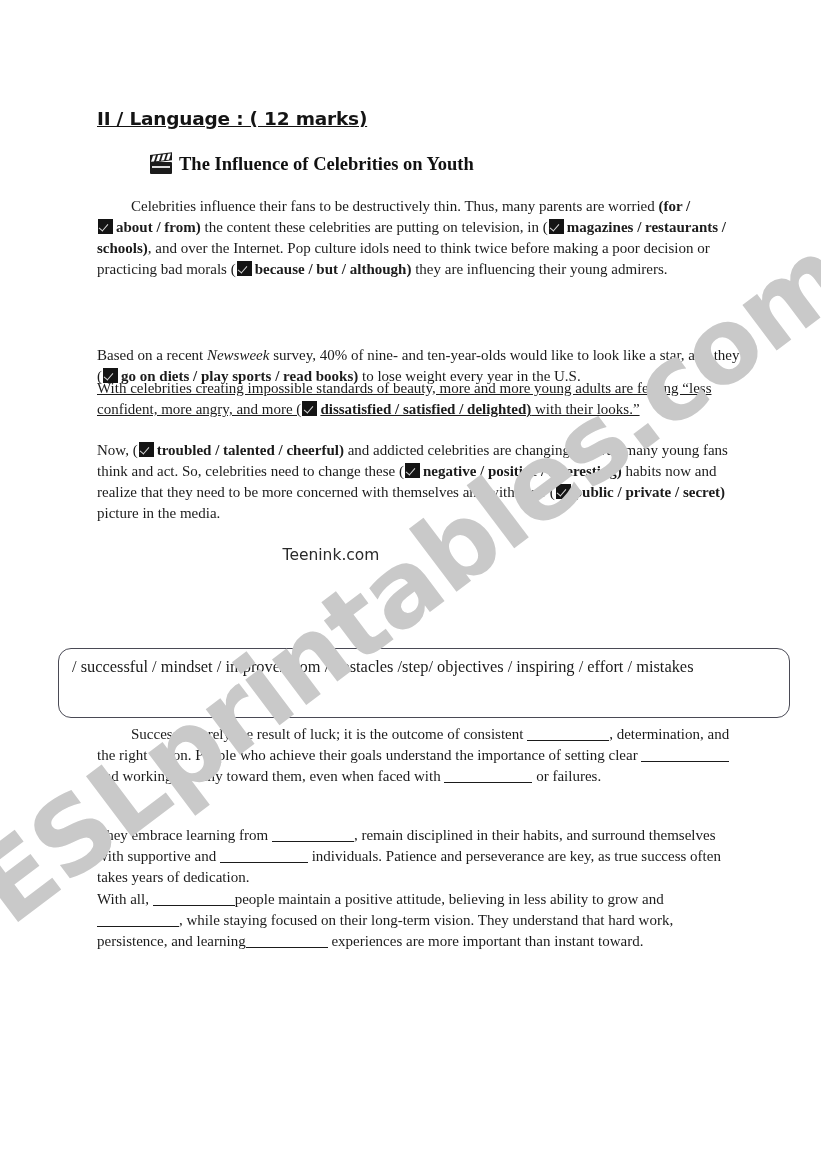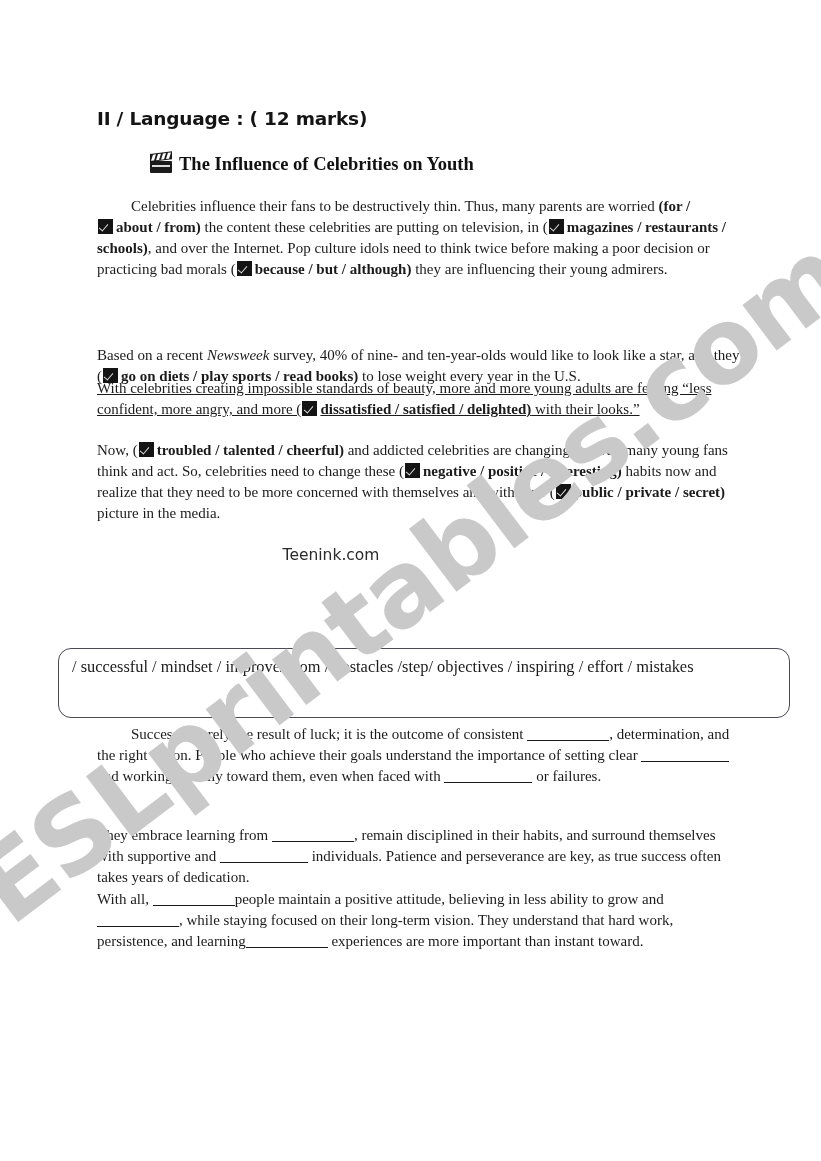--- a/index.html
+++ b/index.html
@@ -47,31 +47,33 @@
 
   .sec-heading {
     position: absolute;
     left: 97px;
     top: 108px;
     font-family: "DejaVu Sans", sans-serif;
     font-weight: bold;
     font-size: 18.5px;
     letter-spacing: -0.2px;
     color: #141414;
+    text-decoration: underline;
   }
 
   .doc-title {
     position: absolute;
     left: 150px;
     top: 154px;
     font-family: "Liberation Serif", serif;
     font-weight: bold;
     font-size: 18.5px;
     color: #111111;
     display: flex;
+    align-items: center;
     gap: 7px;
   }
   .clapper-icon {
     display: inline-block;
     width: 22px;
     height: 19px;
     position: relative;
     flex: 0 0 auto;
   }
   .clapper-icon .body {

